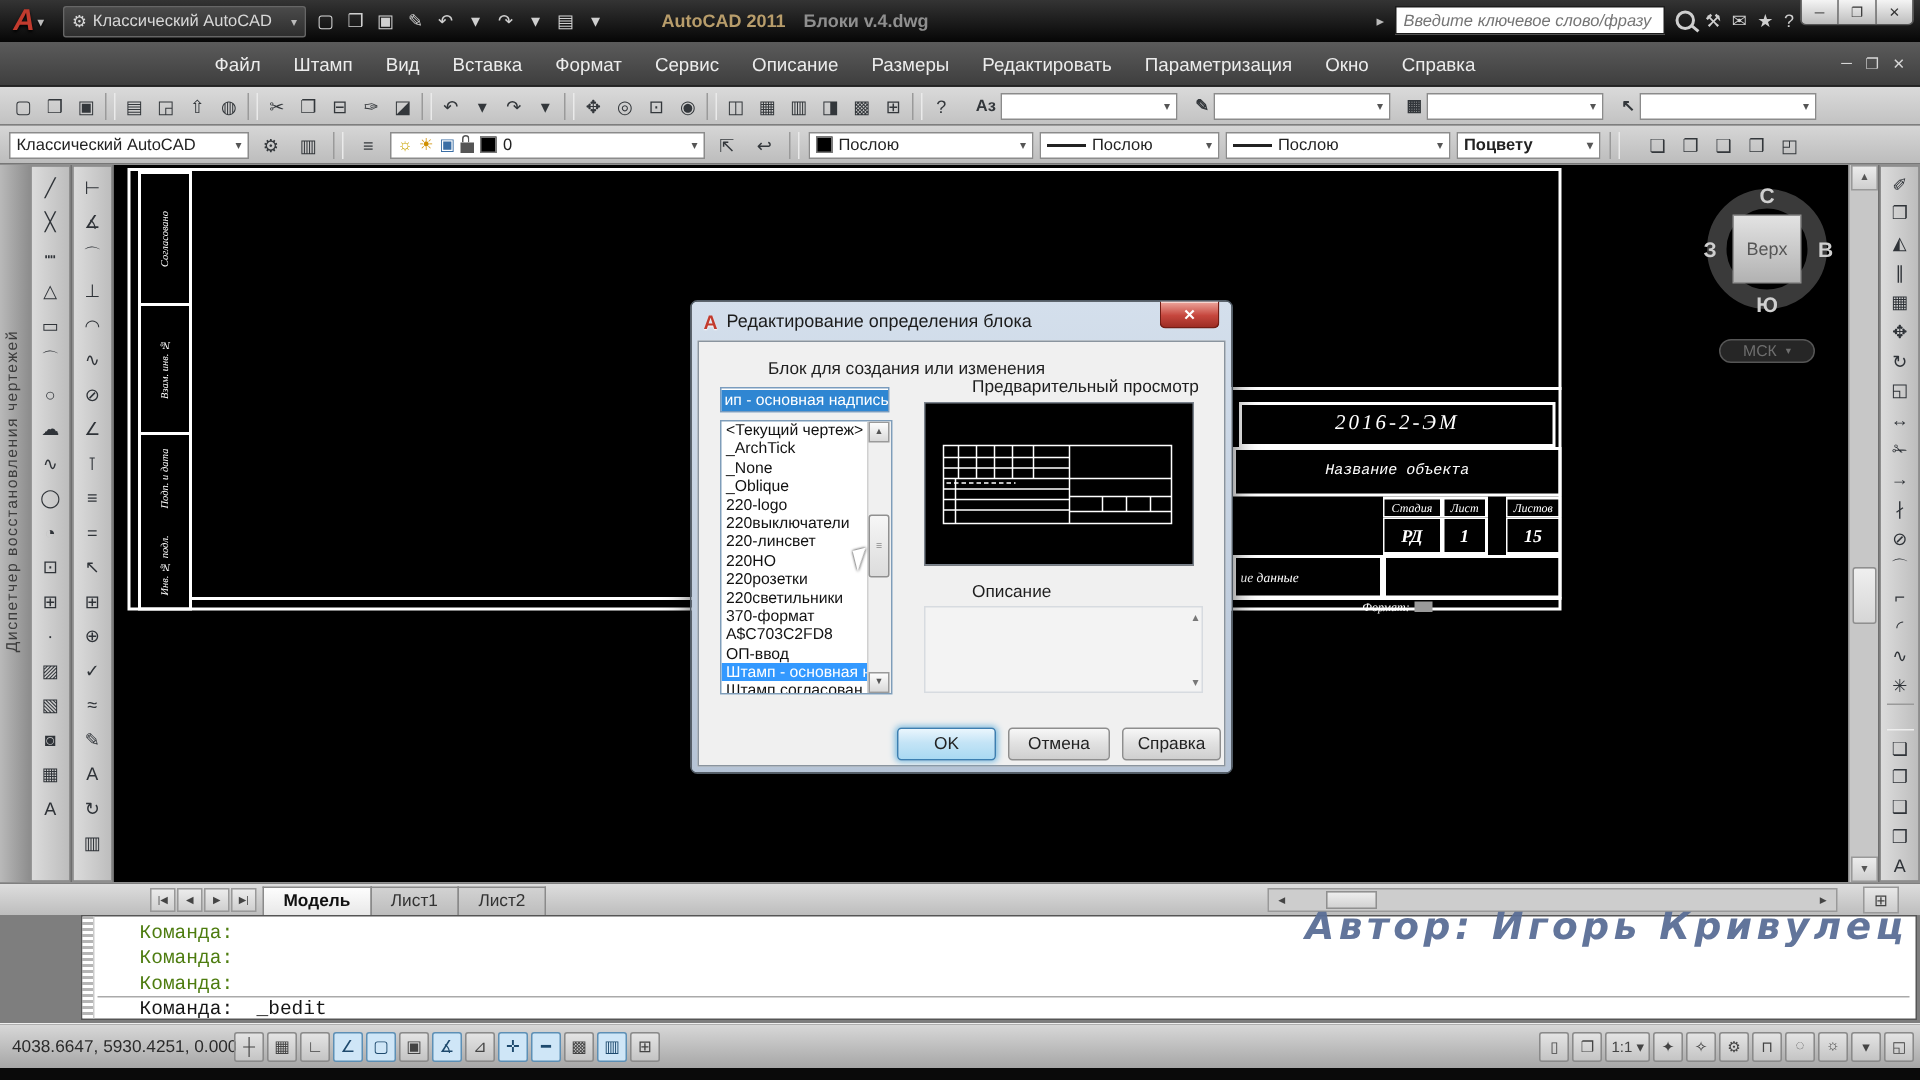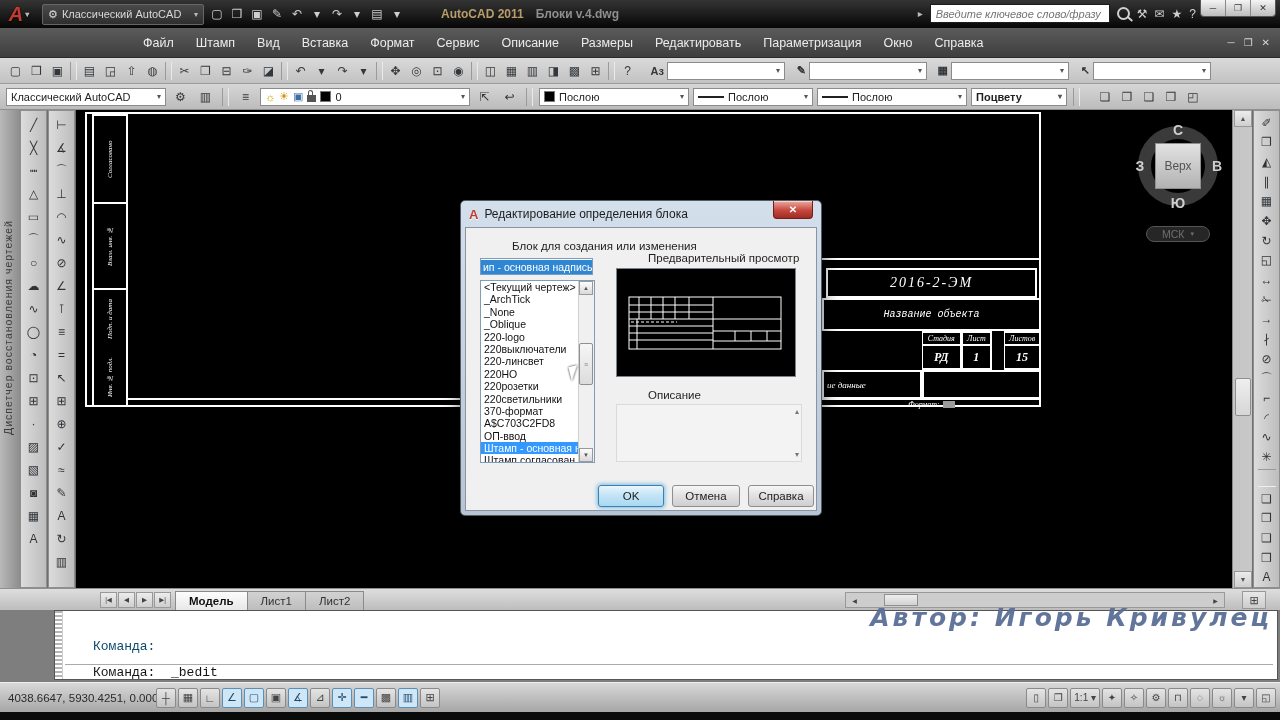--- a/index.html
+++ b/index.html
@@ -221,21 +221,21 @@
     display:flex;align-items:center;justify-content:center;font-size:11px;color:#444;}
 
   
   .cmd{position:absolute;left:0;top:610px;width:1280px;height:72px;background:#7e7e7e;}
   .cmdbox{position:absolute;left:54px;top:0;right:2px;height:70px;background:#fff;
     border:1px solid #555;box-sizing:border-box;}
   .cmdgrip{position:absolute;left:0;top:0;bottom:0;width:7px;
     background:repeating-linear-gradient(180deg,#b5b5b5 0 2px,#fff 2px 4px);border-right:1px solid #ccc;}
   #cmd-history{position:absolute;left:10px;top:2px;right:4px;}
   #cmd-history>span{display:block;font-family:"Liberation Mono",monospace;font-size:13px;
-    color:#0c4a6e;height:17px;line-height:17px;padding-left:28px;white-space:pre;margin-top:25px;}
+    color:#4d7c0f;height:17px;line-height:17px;padding-left:28px;white-space:pre;}
   .cmd-current{position:absolute;left:10px;right:4px;top:53px;border-top:1px solid #aaa;
     font-family:"Liberation Mono",monospace;font-size:13px;color:#151515;height:16px;
     line-height:16px;padding-left:28px;white-space:pre;}
 
   
   .status{position:absolute;left:0;top:682px;width:1280px;height:30px;
     background:linear-gradient(#d8d8d8,#a6a6a6);border-top:1px solid #efefef;box-sizing:border-box;
     display:flex;align-items:center;}
   .coords{width:148px;padding-left:8px;font-size:11.5px;color:#2b2b2b;white-space:nowrap;}
   #status-toggles{display:flex;gap:2px;}

